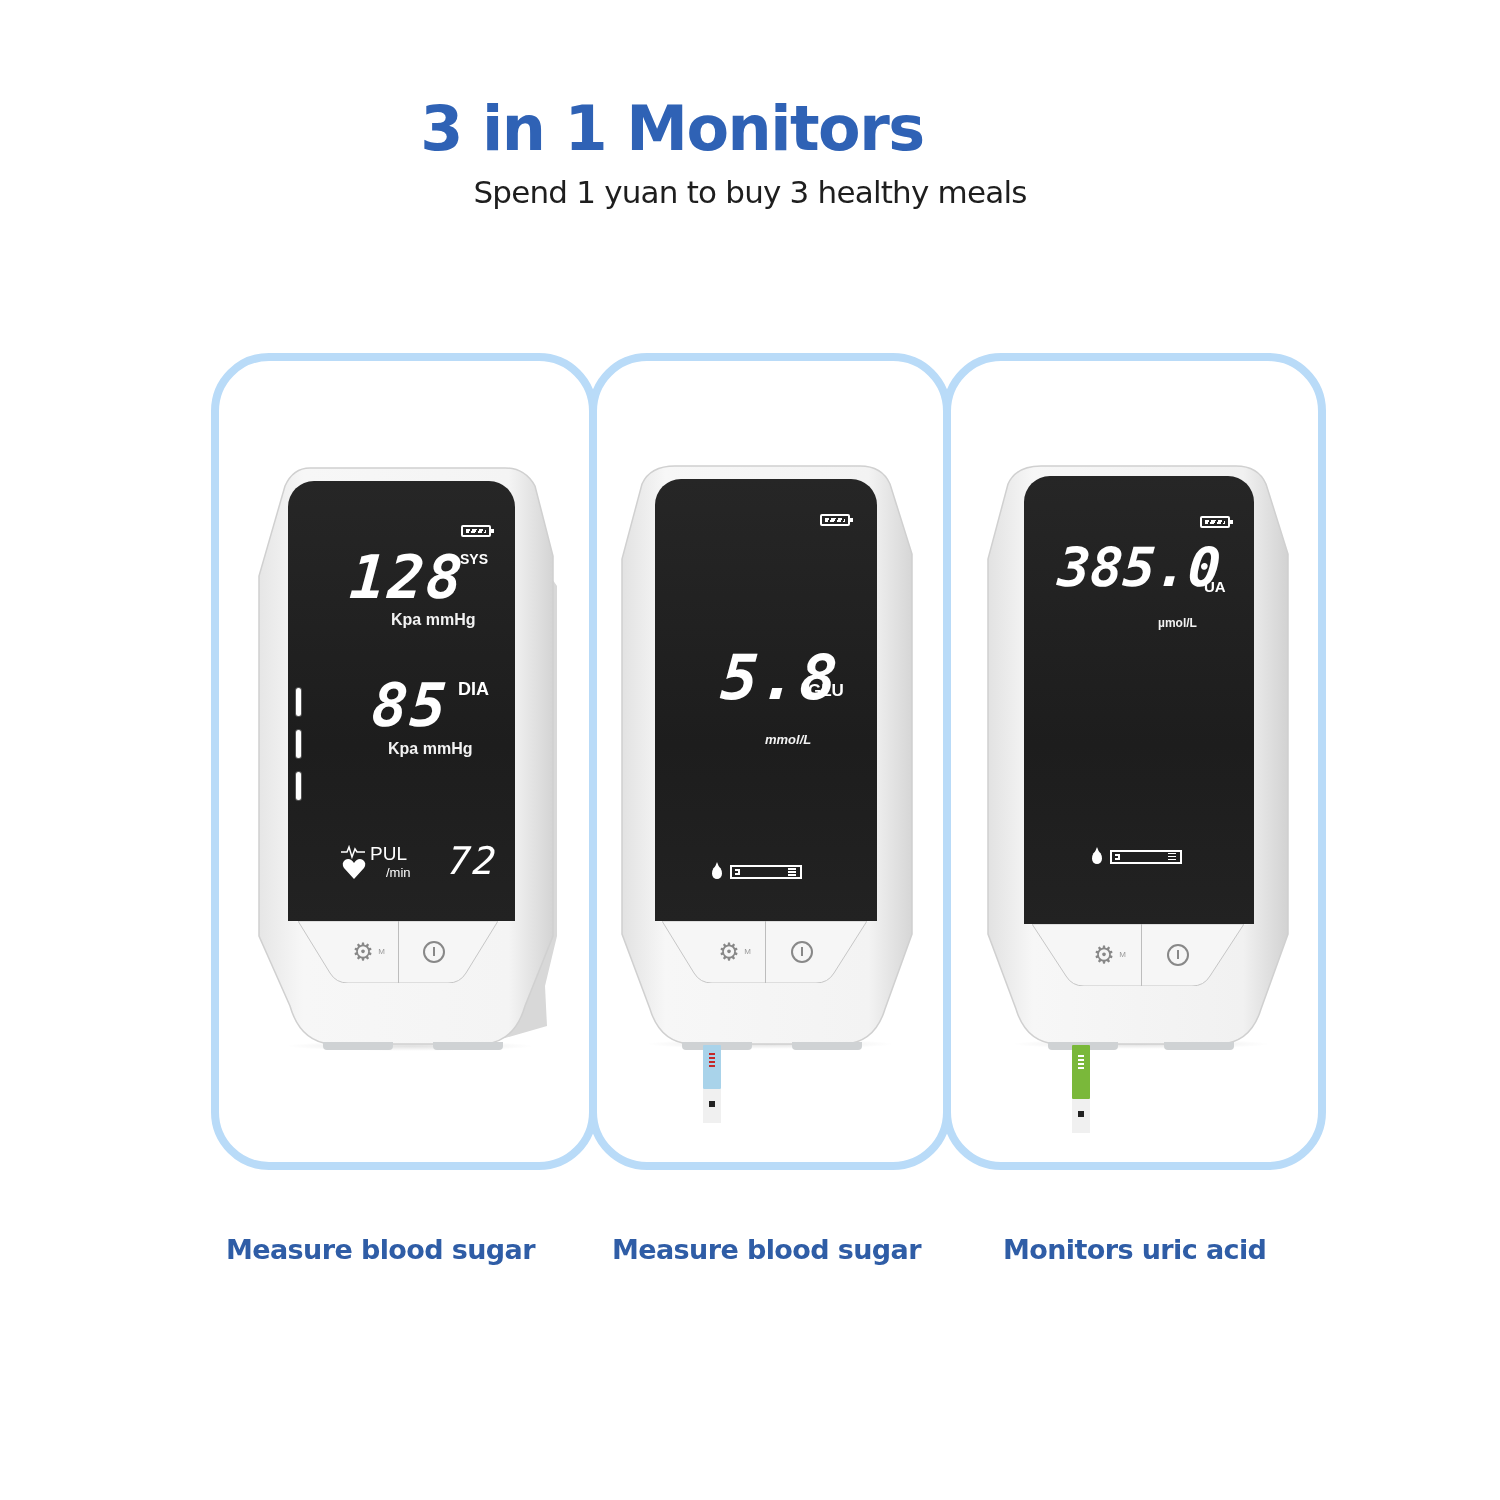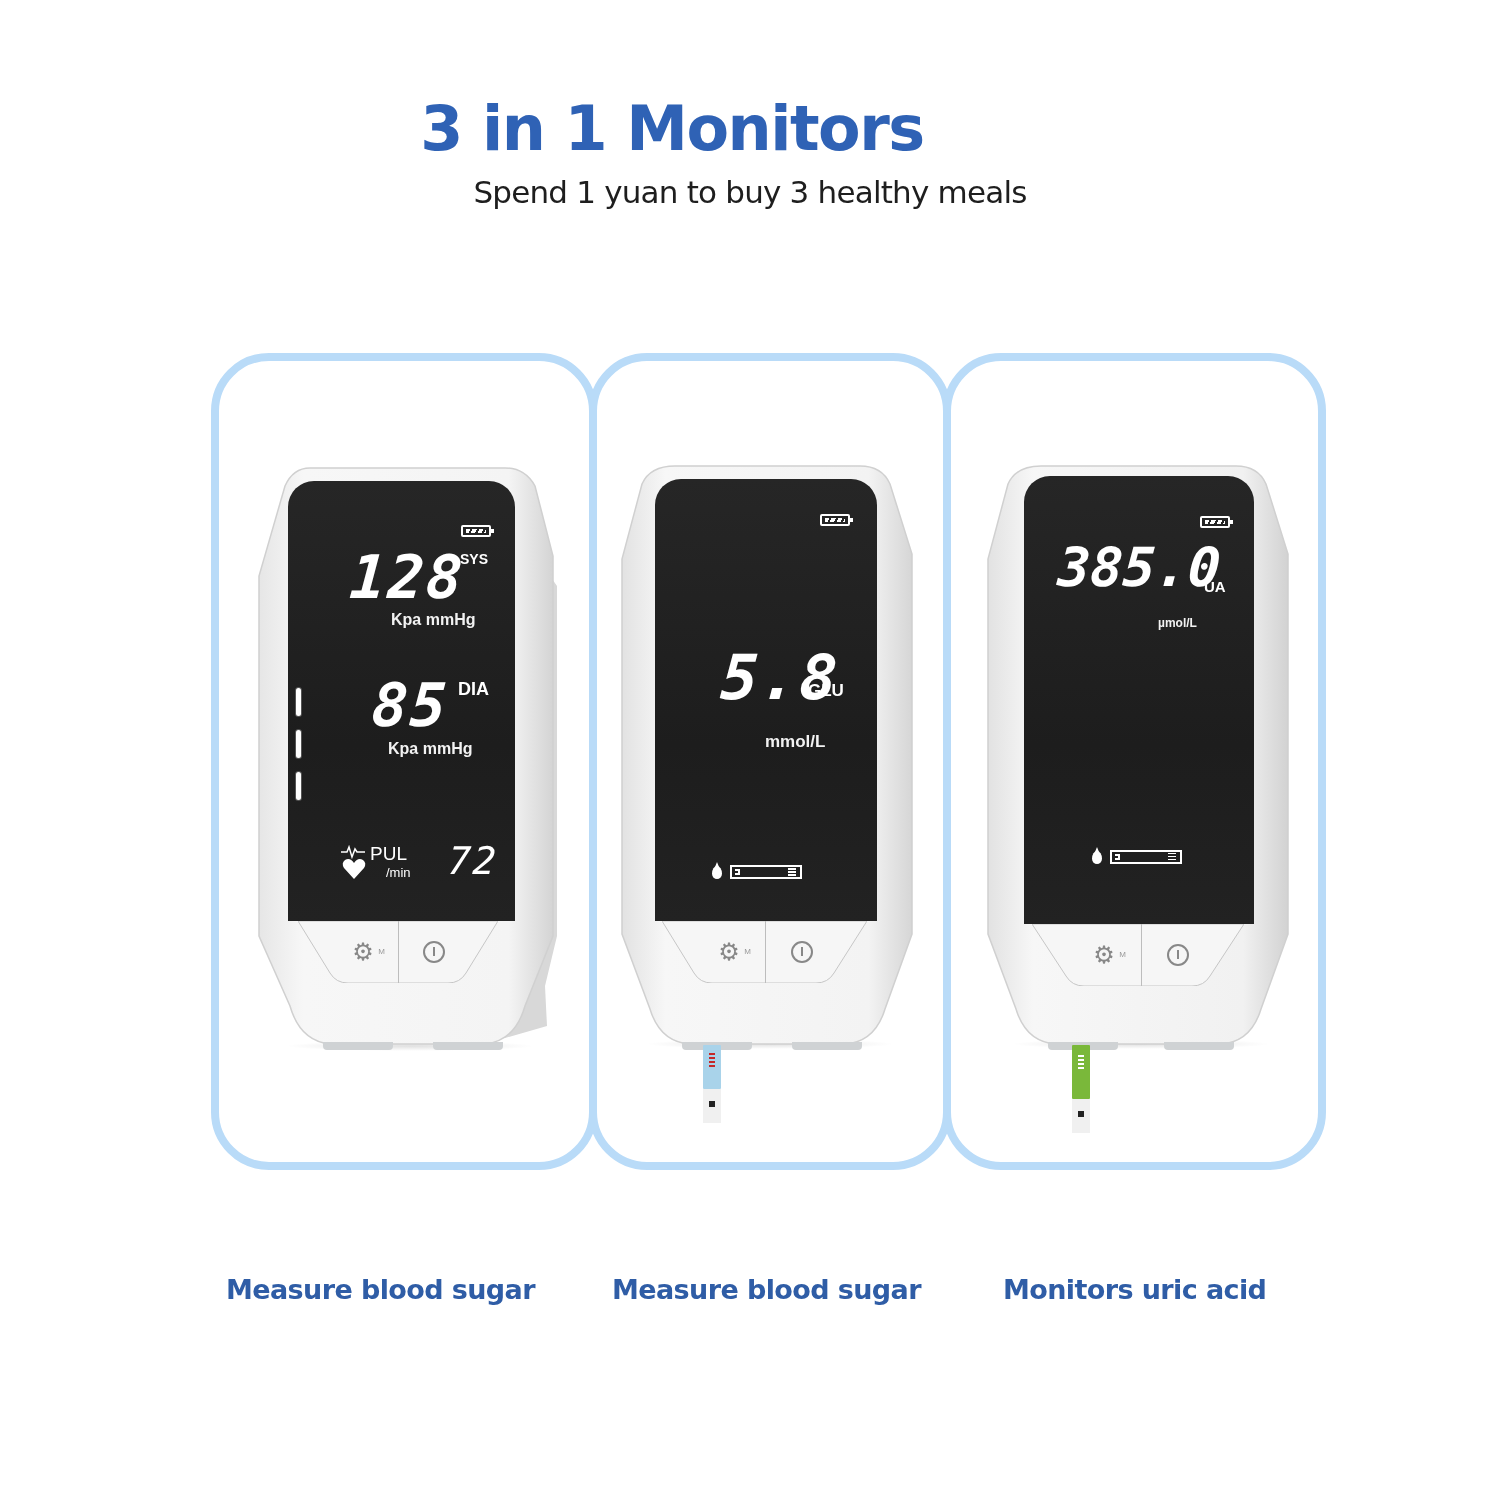--- a/index.html
+++ b/index.html
@@ -8,21 +8,21 @@
   .title { position: absolute; left: 0; width: 1344px; top: 92px; text-align: center;
     font-family: "DejaVu Sans", sans-serif; font-weight: bold; font-size: 62px; color: #2f62b5; letter-spacing: -1.5px; line-height: 74px; }
   .subtitle { position: absolute; left: 0; width: 1500px; top: 172px; text-align: center;
     font-family: "DejaVu Sans", sans-serif; font-size: 31px; color: #1e1e1e; letter-spacing: -0.8px; line-height: 40px; }
 
   .frame { position: absolute; top: 353px; height: 817px; border: 8px solid #b9dbf8; border-radius: 58px; box-sizing: border-box; background: transparent; }
   .frame.f1 { left: 211px; width: 386px; }
   .frame.f2 { left: 589px; width: 362px; }
   .frame.f3 { left: 943px; width: 383px; }
 
-  .caption { position: absolute; top: 1234px; font-family: "DejaVu Sans", sans-serif; font-weight: bold; font-size: 27px; color: #2f5da6; letter-spacing: -0.6px; white-space: nowrap; margin-top: 40px; }
+  .caption { position: absolute; top: 1234px; font-family: "DejaVu Sans", sans-serif; font-weight: bold; font-size: 27px; color: #2f5da6; letter-spacing: -0.6px; white-space: nowrap; }
   .caption.c1 { left: 226px; }
   .caption.c2 { left: 612px; }
   .caption.c3 { left: 1003px; }
 
   
   .device { position: absolute; }
   .device svg.body { position: absolute; left: 0; top: 0; }
   .screen { position: absolute; background: linear-gradient(180deg,#262626 0%,#1d1d1d 60%,#222 100%); border-radius: 26px 26px 0 0; overflow: hidden; }
   .seg { position: absolute; color: #fff; font-family: "DejaVu Sans Mono", monospace; font-weight: bold; font-style: italic; letter-spacing: 2px; transform: skewX(-4deg); }
   .lbl { position: absolute; color: #fff; font-family: "Liberation Sans", sans-serif; font-weight: bold; }
@@ -141,21 +141,21 @@
   </svg>
   <div class="feet" style="left:62px; top:578px; width:70px;"></div>
   <div class="feet" style="left:172px; top:578px; width:70px;"></div>
 
   <div class="screen" style="left:35px; top:15px; width:222px; height:442px;">
     <div class="battery" style="left:165px; top:35px;">
         <div class="cells"></div>
       </div>
     <div class="seg" style="left:66px; top:166px; font-size:62px; line-height:66px;">5.8</div>
     <div class="lbl" style="left:153px; top:202px; font-size:17px;">GLU</div>
-    <div class="unit" style="left:110px; top:253px; font-size:17px;">mmol/L</div>
+    <div class="unit" style="left:110px; top:253px; font-size:13px;font-style:italic;">mmol/L</div>
     <div class="strip-prompt" style="left:57px; top:386px;">
       <div class="drop"></div>
       <div class="strip-icon"></div>
     </div>
   </div>
 
   <div class="btn-area" style="left:42px; top:457px; width:205px; height:62px;">
     <svg width="205" height="62" viewBox="0 0 205 62" style="position:absolute; left:0; top:0;">
       <path d="M0 0 L205 0 L172 52 Q166 62 154 62 L50 62 Q38 62 32 52 Z" fill="#f6f6f6" stroke="#c6c6c6" stroke-width="1"></path>
     </svg>

